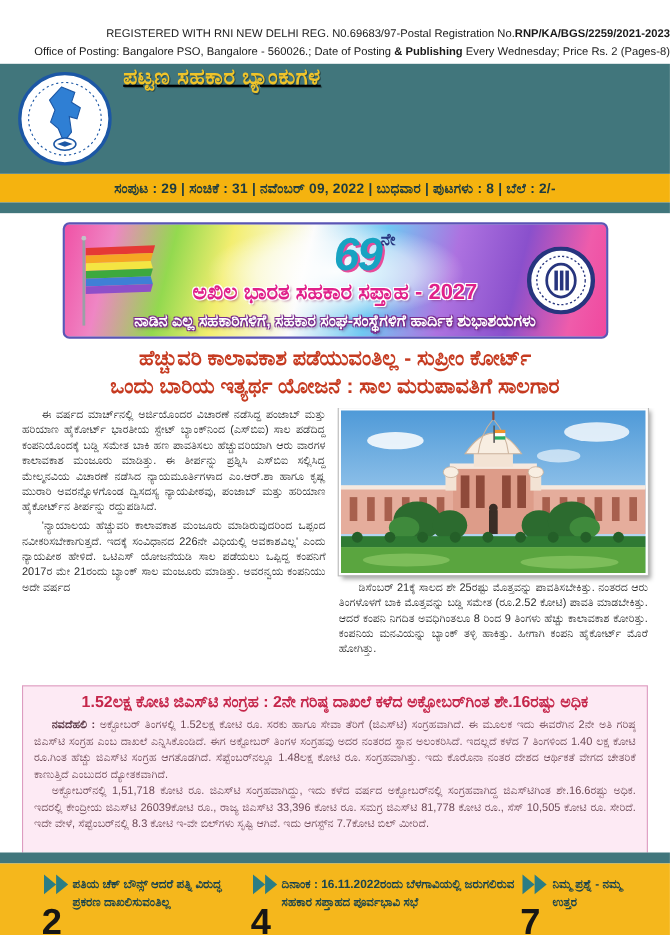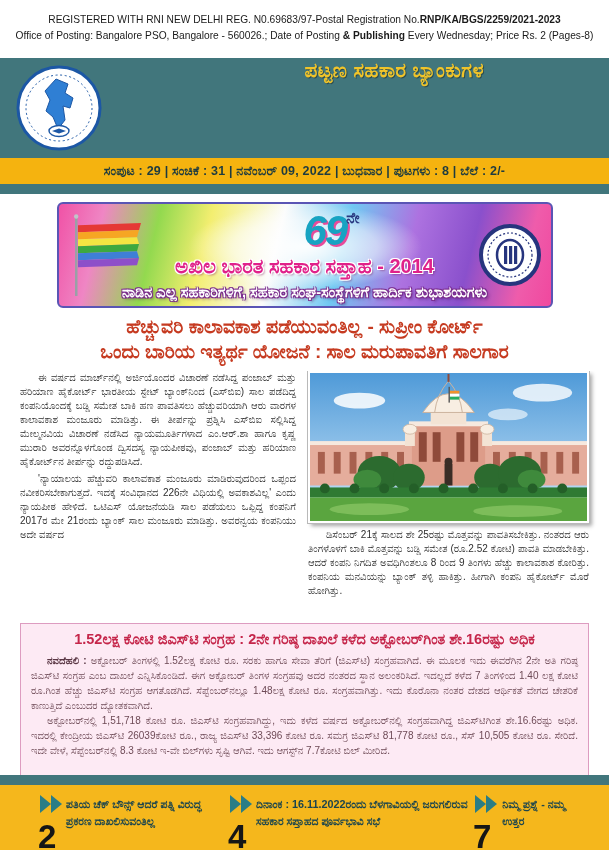--- a/index.html
+++ b/index.html
@@ -6,28 +6,28 @@
   html,body { margin:0; padding:0; }
   body {
     width:609px; height:850px;
     font-family:"Liberation Sans", sans-serif;
     background:#ffffff;
   }
   .page { width:609px; height:850px; position:relative; overflow:hidden; background:#fff; }
 
   
   .reg-lines {
-    height:58px; padding-top:12px; text-align:center;
+    height:58px; padding-top:24px; text-align:right;
     font-size:10.2px; color:#1a1a1a; line-height:1.6;
   }
 
   
   .masthead { background:#41767c; height:100px; position:relative; }
   .logo-wrap { position:absolute; left:16px; top:7px; width:86px; height:86px; }
-  .masthead-center { position:absolute; left:112px; top:1px; width:372px; text-align:right; }
+  .masthead-center { position:absolute; left:112px; top:1px; width:372px; text-align:left;text-decoration:underline; }
   .mast-label { color:#f0c42a; font-weight:bold; font-size:20px; letter-spacing:0.5px;
                 text-shadow:1px 1px 0 rgba(0,0,0,0.35); }
   .mast-title { color:#ffffff; font-weight:bold; font-style:italic; font-size:53px; line-height:1.12;
                 text-shadow:2.5px 2.5px 0 rgba(20,40,45,0.55); }
   .masthead-right { position:absolute; right:12px; top:22px; width:100px;
                     color:#fbe6bf; font-size:10.3px; font-weight:bold; line-height:1.5; }
 
   
   .info-bar { background:#f5b30f; height:26px; display:flex; align-items:center; justify-content:center;
               color:#1d3b40; font-weight:bold; font-size:12.5px; letter-spacing:0.2px; }
@@ -130,21 +130,21 @@
             <path d="M9 26 L68 28 L70 35 L9 33 Z" fill="#f4e542"></path>
             <path d="M9 33 L70 35 L68 42 L9 40 Z" fill="#3da93f"></path>
             <path d="M9 40 L68 42 L70 49 L9 47 Z" fill="#3f7fd6"></path>
             <path d="M9 47 L70 49 L68 56 L9 54 Z" fill="#8e4fc9"></path>
           </g>
         </svg>
       </div>
       <div class="banner-num">
         <span class="num">69</span><span class="sup">ನೇ</span>
       </div>
-      <div class="banner-line1">ಅಖಿಲ ಭಾರತ ಸಹಕಾರ ಸಪ್ತಾಹ - 2014</div>
+      <div class="banner-line1">ಅಖಿಲ ಭಾರತ ಸಹಕಾರ ಸಪ್ತಾಹ - 2027</div>
       <div class="banner-line2">ನಾಡಿನ ಎಲ್ಲ ಸಹಕಾರಿಗಳಿಗೆ, ಸಹಕಾರ ಸಂಘ-ಸಂಸ್ಥೆಗಳಿಗೆ ಹಾರ್ದಿಕ ಶುಭಾಶಯಗಳು</div>
       <div class="banner-seal">
         <svg width="62" height="62" viewBox="0 0 62 62">
           <circle cx="31" cy="31" r="29" fill="#ffffff" stroke="#27357e" stroke-width="4"></circle>
           <circle cx="31" cy="31" r="22" fill="none" stroke="#27357e" stroke-width="1.2" stroke-dasharray="2 2"></circle>
           <ellipse cx="31" cy="31" rx="13" ry="15" fill="none" stroke="#27357e" stroke-width="2.5"></ellipse>
           <rect x="25" y="22" width="3.2" height="18" fill="#27357e"></rect>
           <rect x="30" y="22" width="3.2" height="18" fill="#27357e"></rect>
           <rect x="35" y="22" width="3.2" height="18" fill="#27357e"></rect>
         </svg>

